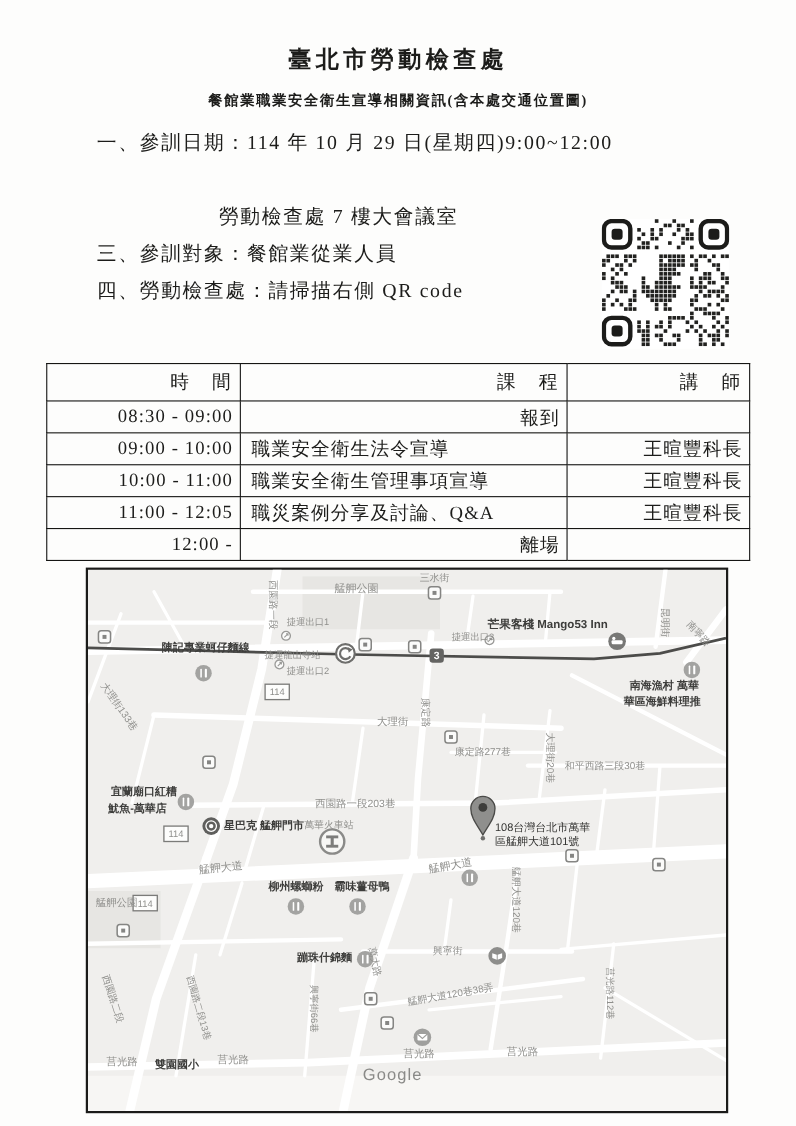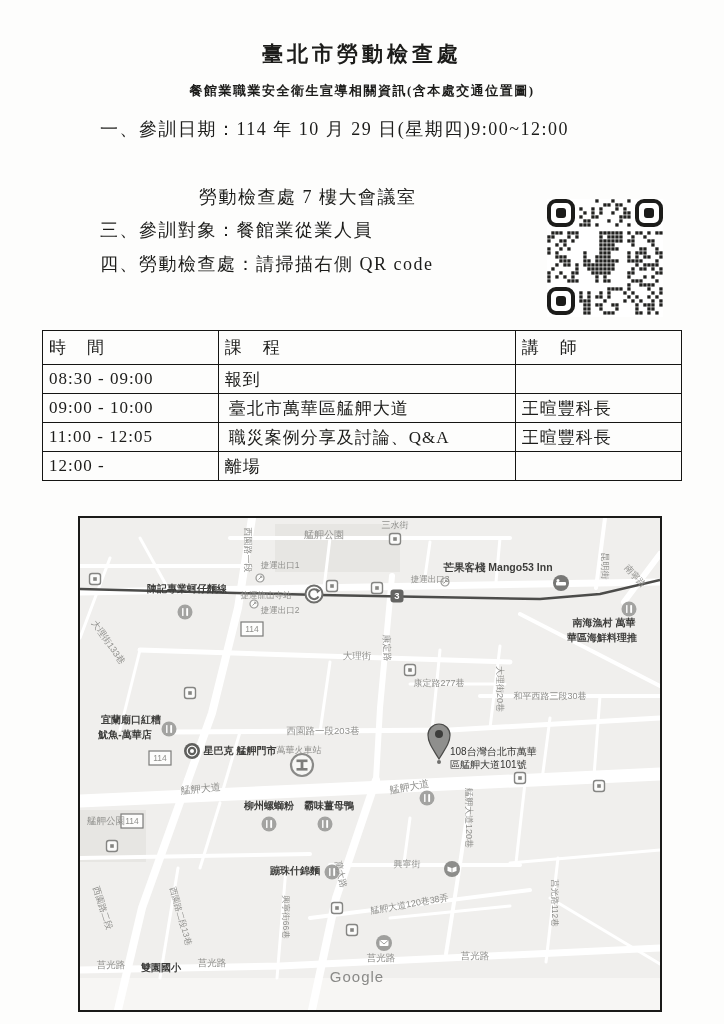--- a/index.html
+++ b/index.html
@@ -1,28 +1,28 @@
 <!DOCTYPE html>
 <html><head>
 <meta charset="utf-8">
 <style>
   html,body{margin:0;padding:0;background:#e9e9e7;}
   #page{position:relative;width:724px;height:1024px;margin:0 auto;background:#fdfdfc;
         font-family:"Liberation Serif","DejaVu Serif",serif;color:#1c1c1a;overflow:hidden;}
   .center-line{position:absolute;left:0;width:100%;text-align:center;white-space:nowrap;}
   .org{top:40px;font-size:21px;font-weight:bold;letter-spacing:4px;}
   .doc-title{top:82px;font-size:13px;font-weight:bold;letter-spacing:1.5px;}
-  .item{position:absolute;left:100px;font-size:18px;letter-spacing:1.5px;white-space:nowrap;}
+  .item{position:absolute;left:88px;font-size:18px;letter-spacing:1.5px;white-space:nowrap;}
   .i1{top:117px}.i2{top:151px}.i2b{top:185px;left:199px}.i3{top:218px}.i4{top:252px}
   #qr-box{position:absolute;left:547px;top:199px;width:116px;height:118px;background:#fff;}
   
   #schedule{position:absolute;left:42px;top:330px;width:640px;border-collapse:collapse;
             font-size:17px;table-layout:fixed;}
   #schedule th,#schedule td{border:1.6px solid #151513;padding:0 6px;height:28px;
-            text-align:left;font-weight:normal;letter-spacing:1px;overflow:hidden;white-space:nowrap;}
+            text-align:right;font-weight:normal;letter-spacing:1px;overflow:hidden;white-space:nowrap;}
   #schedule thead th{height:33px;letter-spacing:2px;}
   #schedule td.left{text-align:left;padding-left:10px;}
   
   #map-box{position:absolute;left:78px;top:516px;width:580px;height:492px;
            border:2px solid #1b1b19;background:#f0efed;}
   #map-box svg{display:block;}
   .ml-street{fill:#8f8f8c;font-family:"Liberation Sans","DejaVu Sans",sans-serif;}
   .ml-poi{fill:#3d3d3b;font-weight:bold;font-family:"Liberation Sans","DejaVu Sans",sans-serif;}
   .ml-addr{fill:#333331;font-family:"Liberation Sans","DejaVu Sans",sans-serif;}
   .ml-google{fill:#8a8a88;font-family:"Liberation Sans","DejaVu Sans",sans-serif;letter-spacing:1px;}
@@ -331,21 +331,26 @@
       </tr>
     </thead>
     <tbody id="schedule-body">
         <tr>
           <td>08:30 - 09:00</td>
           <td>報到</td>
           <td></td>
         </tr>
         <tr>
           <td>09:00 - 10:00</td>
-          <td class="left">臺北市萬華區艋舺大道</td>
+          <td class="left">職業安全衛生法令宣導</td>
+          <td>王暄豐科長</td>
+        </tr>
+        <tr>
+          <td>10:00 - 11:00</td>
+          <td class="left">職業安全衛生管理事項宣導</td>
           <td>王暄豐科長</td>
         </tr>
         <tr>
           <td>11:00 - 12:05</td>
           <td class="left">職災案例分享及討論、Q&amp;A</td>
           <td>王暄豐科長</td>
         </tr>
         <tr>
           <td>12:00 -</td>
           <td>離場</td>

